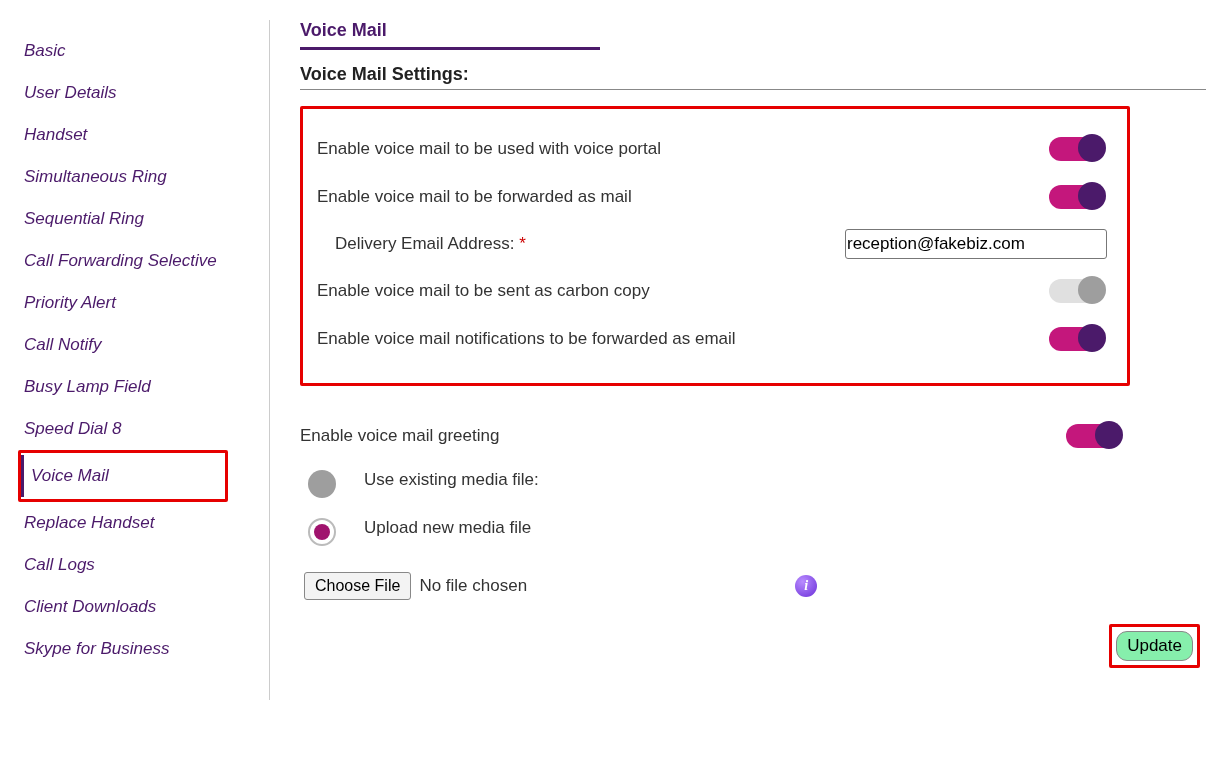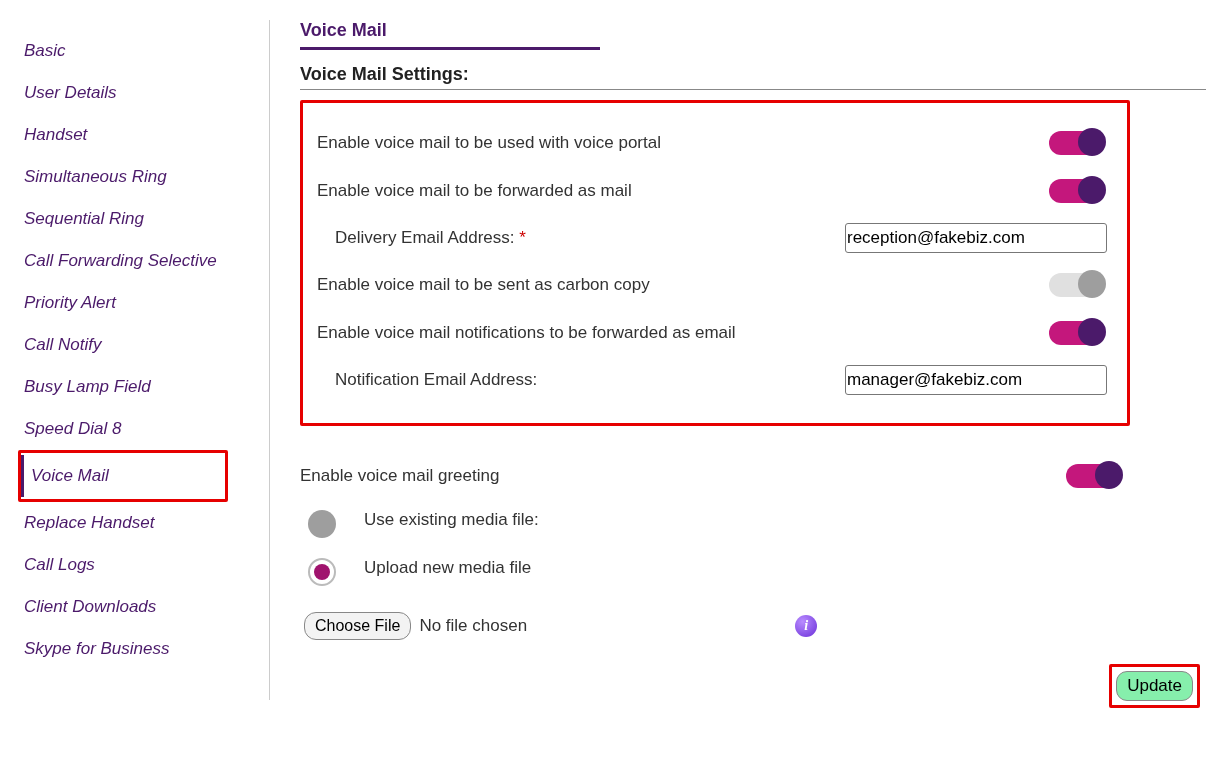--- a/index.html
+++ b/index.html
@@ -58,21 +58,21 @@
     display: inline-block;
     padding-bottom: 6px;
     margin-bottom: 14px;
     width: 300px;
   }
   .section-heading {
     font-weight: bold;
     font-size: 18px;
     border-bottom: 1px solid #888;
     padding-bottom: 4px;
-    margin-bottom: 10px;
+    margin-bottom: 16px;
   }
   .settings-box {
     padding: 16px 14px 20px 14px;
     margin-bottom: 26px;
     width: 830px;
   }
   .row {
     display: flex;
     align-items: center;
     justify-content: space-between;
@@ -152,21 +152,21 @@
     display: flex;
     align-items: center;
     padding: 16px 0 0 4px;
     gap: 8px;
   }
   .choose-btn {
     font-size: 16px;
     padding: 4px 10px;
     border: 1px solid #888;
     background: #f3f3f3;
-    border-radius: 12px;
+    border-radius: 3px;
     cursor: pointer;
   }
   .file-status { color: #333; font-size: 17px; }
   .info-icon {
     display: inline-flex;
     width: 22px; height: 22px;
     border-radius: 50%;
     background: radial-gradient(circle at 35% 30%, #b98cff, #6a2fd8);
     color: #fff;
     font-style: italic;
@@ -255,24 +255,20 @@
           </span>
       </div>
 
       <div class="row">
         <span class="lbl">Enable voice mail notifications to be forwarded as email</span>
         <span class="toggle on">
             <span class="knob"></span>
           </span>
       </div>
 
-      <div class="sub-row">
-        <span class="lbl">Notification Email Address:</span>
-        <input class="text-input" type="text" value="manager@fakebiz.com" style="">
-      </div>
 
     </div>
 
     <div class="greeting-block">
       <div class="row">
         <span class="lbl">Enable voice mail greeting</span>
         <span class="toggle on">
             <span class="knob"></span>
           </span>
       </div>

